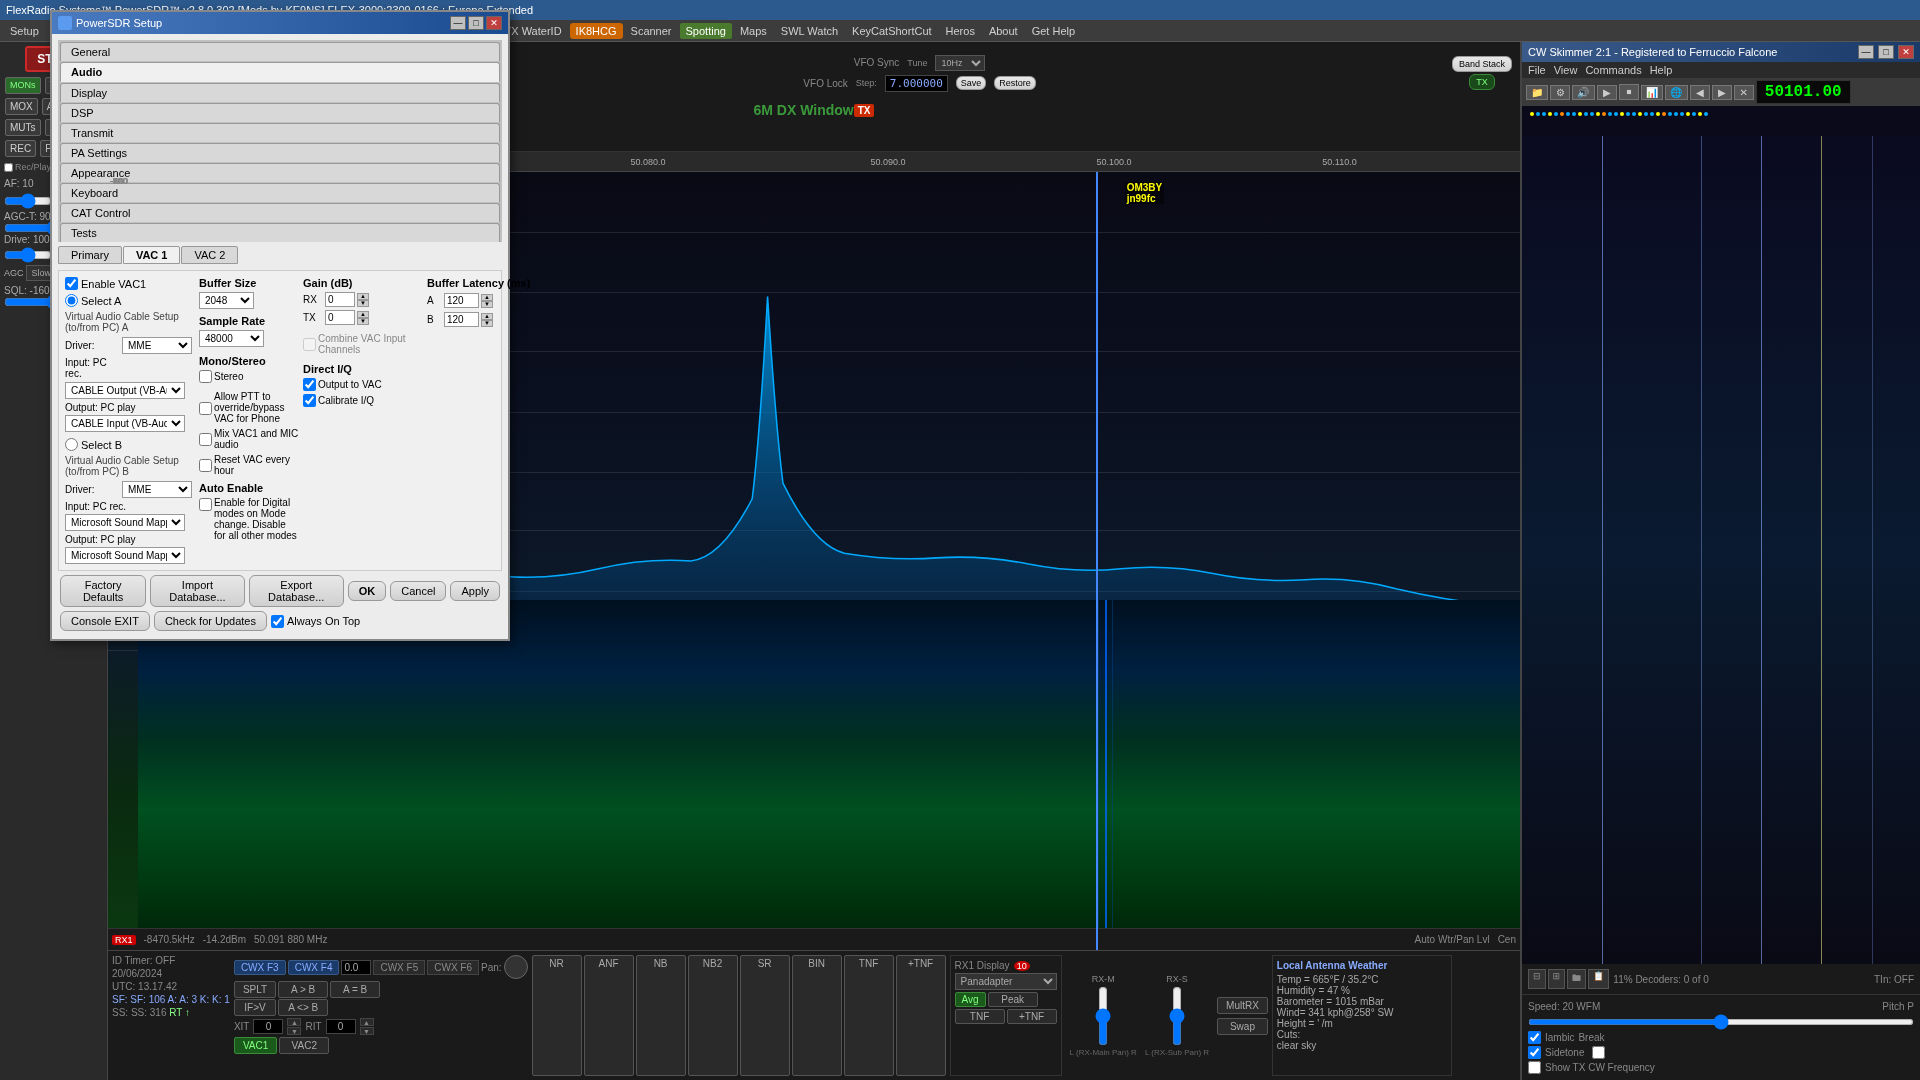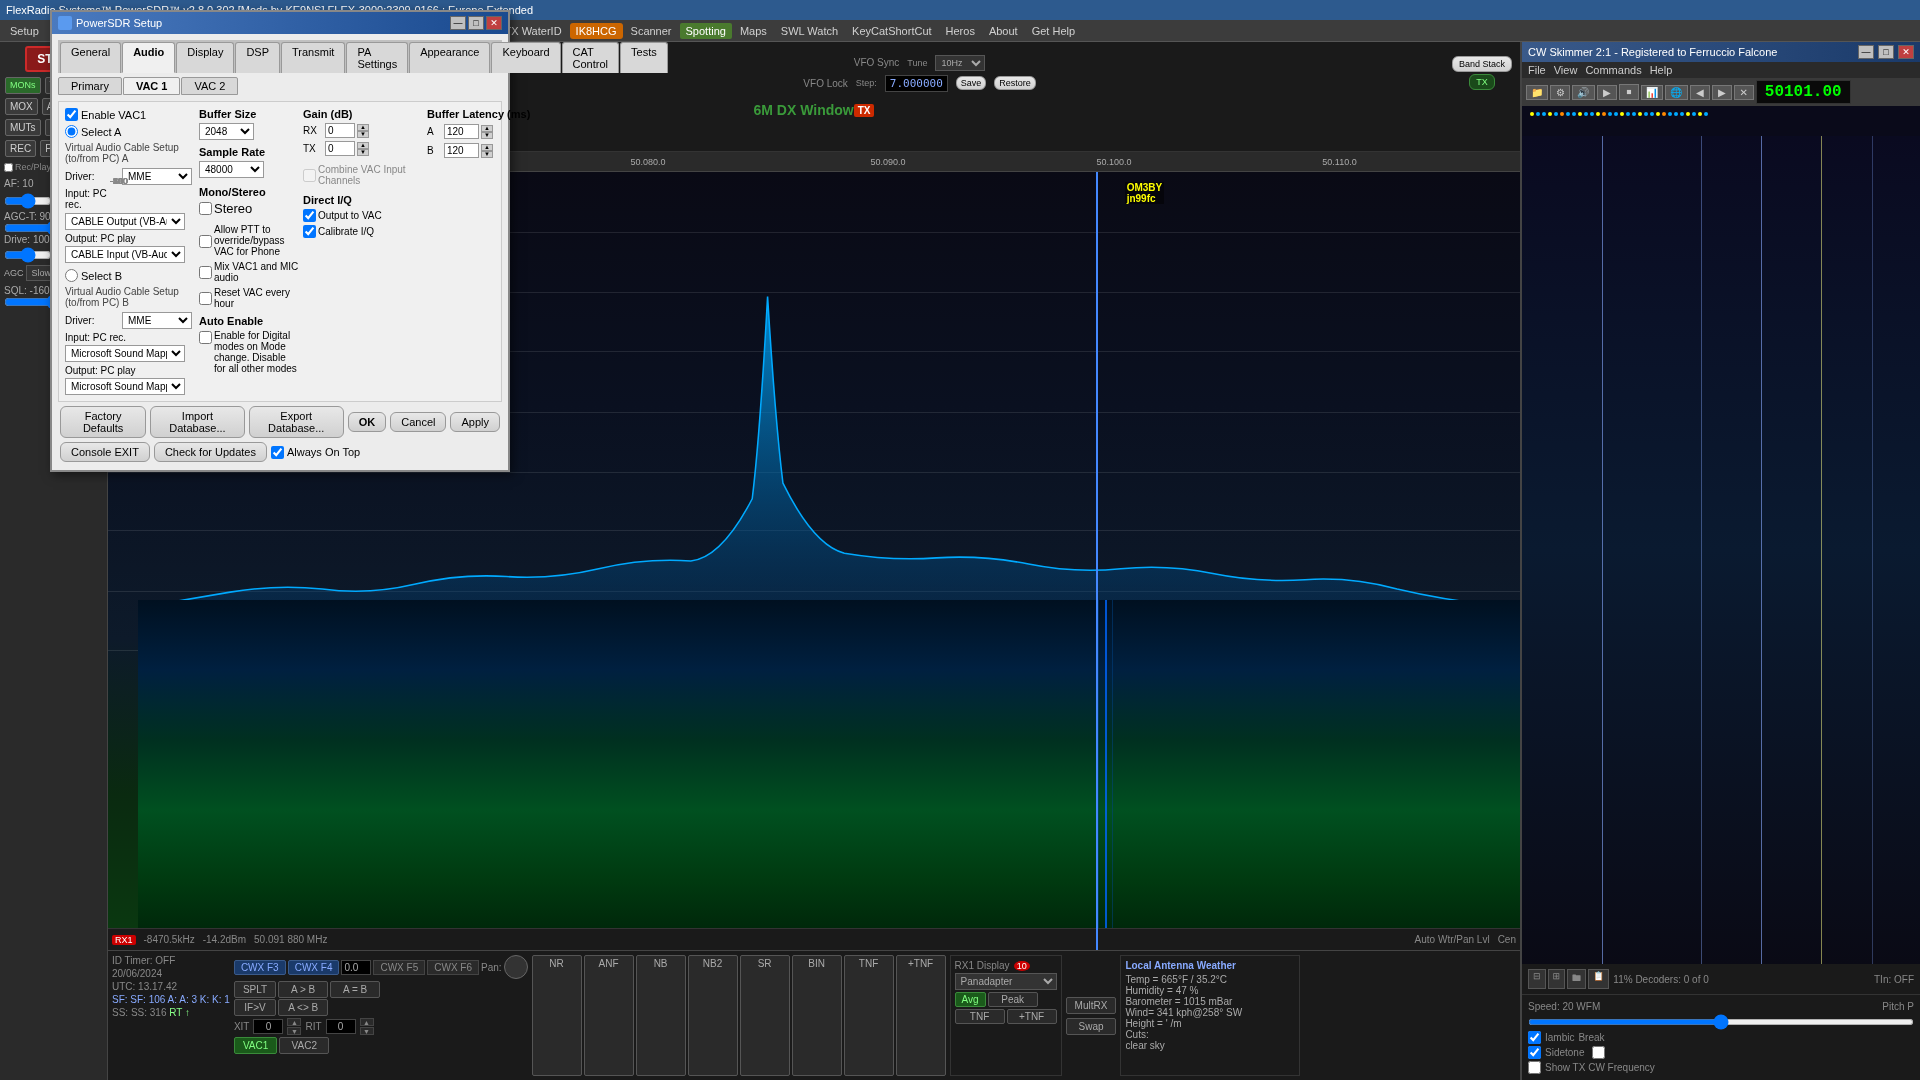--- a/index.html
+++ b/index.html
@@ -154,20 +154,21 @@
       padding: 6px;
     }
 
     
     .tab-bar {
       display: flex;
       gap: 1px;
       margin-bottom: 4px;
       background: #c0c0c0;
       padding: 2px 2px 0;
+      flex-direction: column;
     }
     .tab {
       padding: 3px 10px;
       background: #d8d8d8;
       border: 1px solid #999;
       border-bottom: none;
       cursor: pointer;
       font-size: 11px;
       color: #000;
       border-radius: 3px 3px 0 0;
@@ -688,20 +689,32 @@
         <div style="display:flex;gap:2px;">
           <div style="background:#1a5a1a;color:#80ff80;border:1px solid #3a8a3a;padding:1px 6px;font-size:10px;cursor:pointer;border-radius:2px;">Avg</div>
           <div class="ctrl-btn" style="padding:1px 4px;">Peak</div>
         </div>
         <div style="display:flex;gap:2px;">
           <div class="ctrl-btn" style="padding:1px 4px;">TNF</div>
           <div class="ctrl-btn" style="padding:1px 4px;">+TNF</div>
         </div>
       </div>
 
+      <div style="display:flex;gap:8px;align-items:center;padding:0 4px;">
+        <div style="display:flex;flex-direction:column;align-items:center;gap:2px;">
+          <span style="font-size:9px;color:#888;">RX-M</span>
+          <input type="range" orient="vertical" style="height: 60px; writing-mode: vertical-lr; direction: rtl;" value="50">
+          <span style="font-size:8px;color:#666;">L (RX-Main Pan) R</span>
+        </div>
+        <div style="display:flex;flex-direction:column;align-items:center;gap:2px;">
+          <span style="font-size:9px;color:#888;">RX-S</span>
+          <input type="range" orient="vertical" style="height: 60px; writing-mode: vertical-lr; direction: rtl;" value="50">
+          <span style="font-size:8px;color:#666;">L (RX-Sub Pan) R</span>
+        </div>
+      </div>
 
       <div style="display:flex;flex-direction:column;gap:4px;justify-content:center;">
         <div class="ctrl-btn">MultRX</div>
         <div class="ctrl-btn">Swap</div>
       </div>
 
       <div id="weather-box">
         <div style="font-size:10px;color:#88aaff;font-weight:bold;margin-bottom:3px;">Local Antenna Weather</div>
         <div>Temp = 665°F / 35.2°C</div>
         <div>Humidity = 47 %</div>
@@ -913,21 +926,21 @@
         <select style="background:white;border:1px solid #999;font-size:10px;padding:1px;width:55px;margin-bottom:6px;">
           <option value="2048">2048</option>
         </select>
         <div style="font-size:11px;color:#000;font-weight:bold;margin-bottom:3px;">Sample Rate</div>
         <select style="background:white;border:1px solid #999;font-size:10px;padding:1px;width:65px;margin-bottom:8px;">
           <option value="48000">48000</option>
         </select>
         <div style="font-size:11px;color:#000;font-weight:bold;margin-bottom:3px;">Mono/Stereo</div>
         <div style="display:flex;align-items:center;gap:2px;margin-bottom:8px;">
           <input type="checkbox" style="">
-          <span style="font-size:13px;color:#000;">Stereo</span>
+          <span style="font-size:10px;color:#000;">Stereo</span>
         </div>
         <div style="display:flex;align-items:center;gap:2px;margin-bottom:4px;">
           <input type="checkbox" style="margin-top: 1px;">
           <span style="font-size:10px;color:#000;">Allow PTT to override/bypass VAC for Phone</span>
         </div>
         <div style="display:flex;align-items:center;gap:2px;margin-bottom:4px;">
           <input type="checkbox" style="">
           <span style="font-size:10px;color:#000;">Mix VAC1 and MIC audio</span>
         </div>
         <div style="display:flex;align-items:center;gap:2px;">

